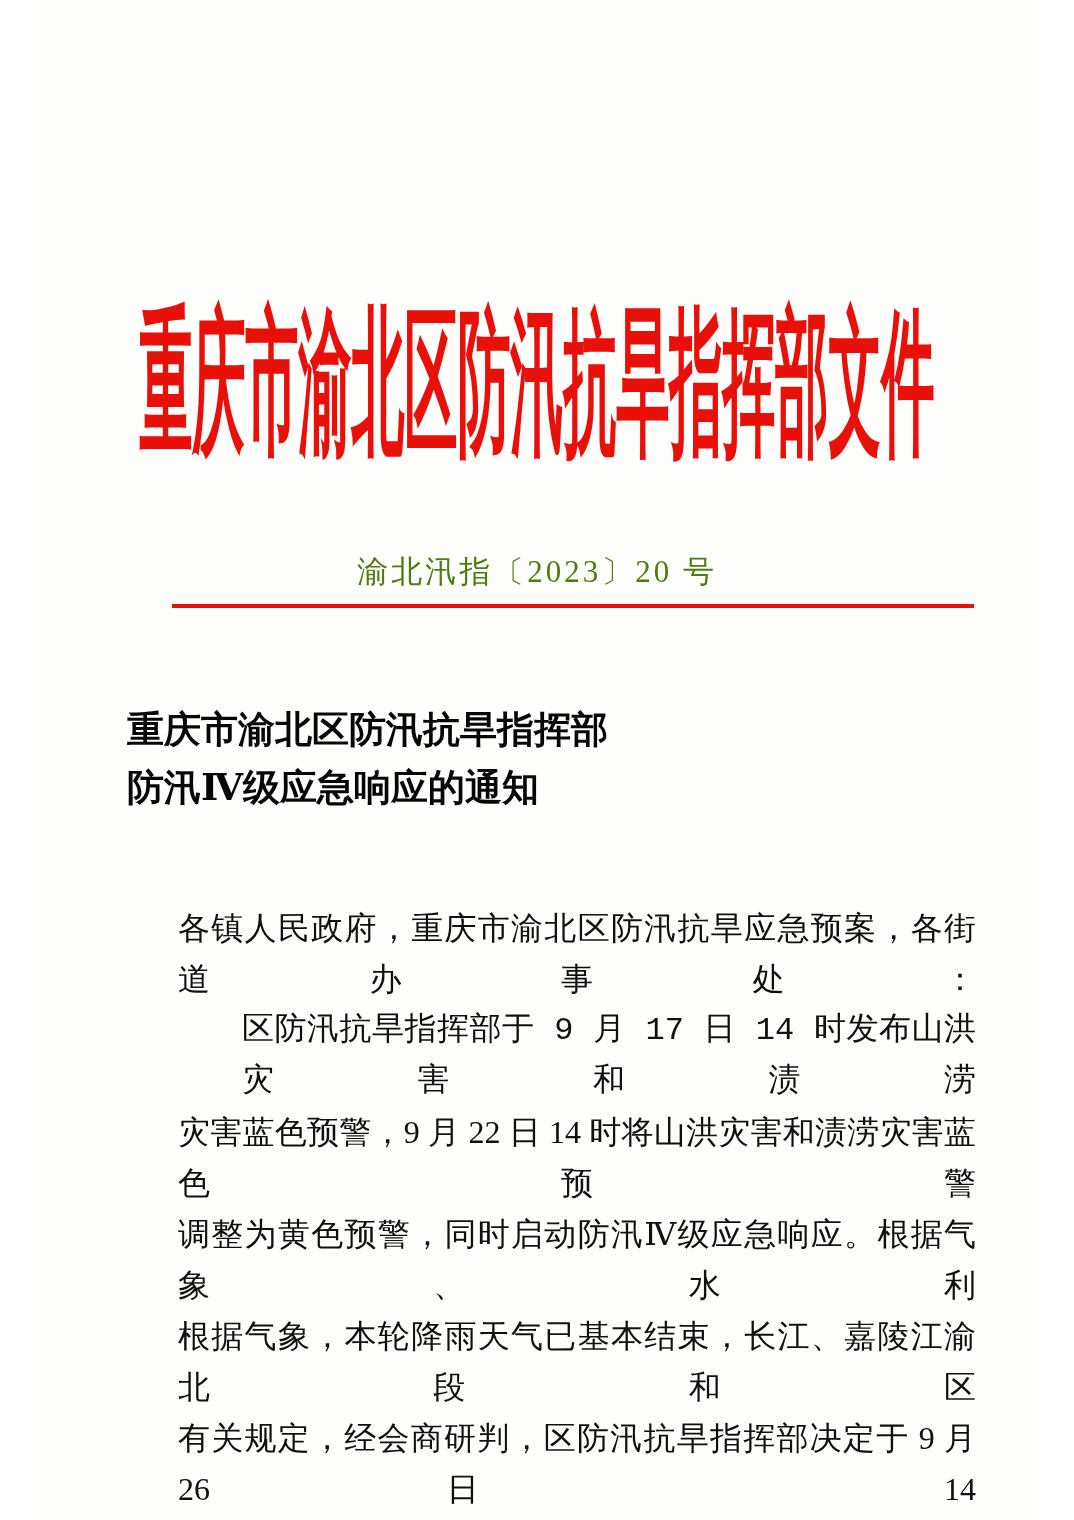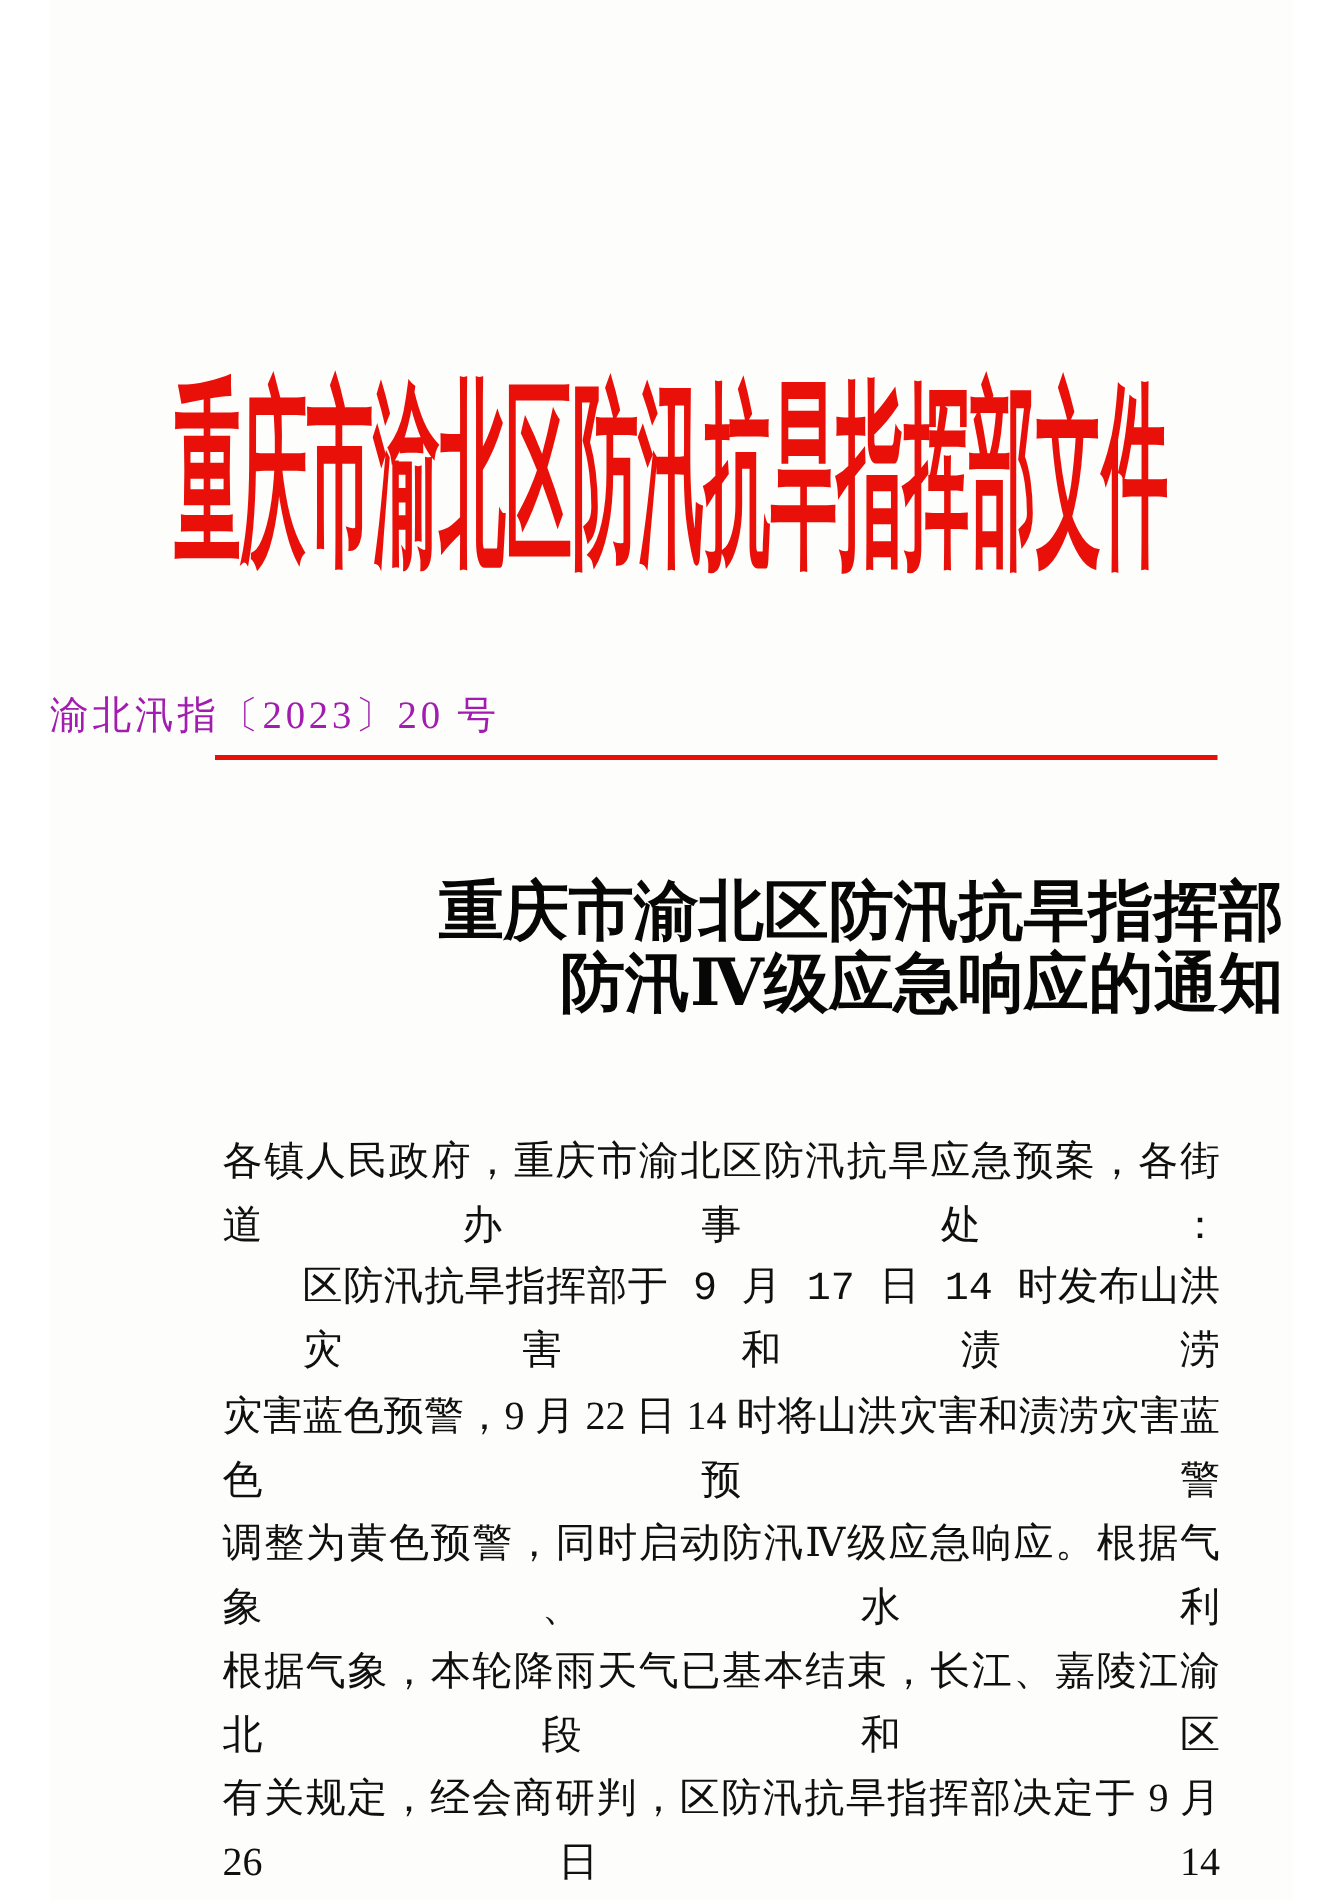--- a/index.html
+++ b/index.html
@@ -36,44 +36,45 @@
     transform: scaleY(3.0);
     transform-origin: center;
   }
 
   
   .doc-number {
     position: absolute;
     top: 551px;
     left: 0;
     width: 100%;
+    text-align: center;
     font-size: 31px;
     letter-spacing: 3px;
-    color: #a21caf;
+    color: #4d7c0f;
   }
 
   
   .red-rule {
     position: absolute;
     top: 604px;
     left: 132px;
     width: 802px;
     height: 4px;
     background: #e9100a;
   }
 
   
   .doc-title {
     position: absolute;
     top: 701px;
     left: 87px;
     width: 900px;
-    text-align: right;
+    text-align: left;
     font-weight: bold;
-    font-size: 52px;
+    font-size: 37px;
     line-height: 58px;
     color: #070707;
   }
 
   
   .body-text {
     position: absolute;
     top: 903px;
     left: 138px;
     width: 798px;

